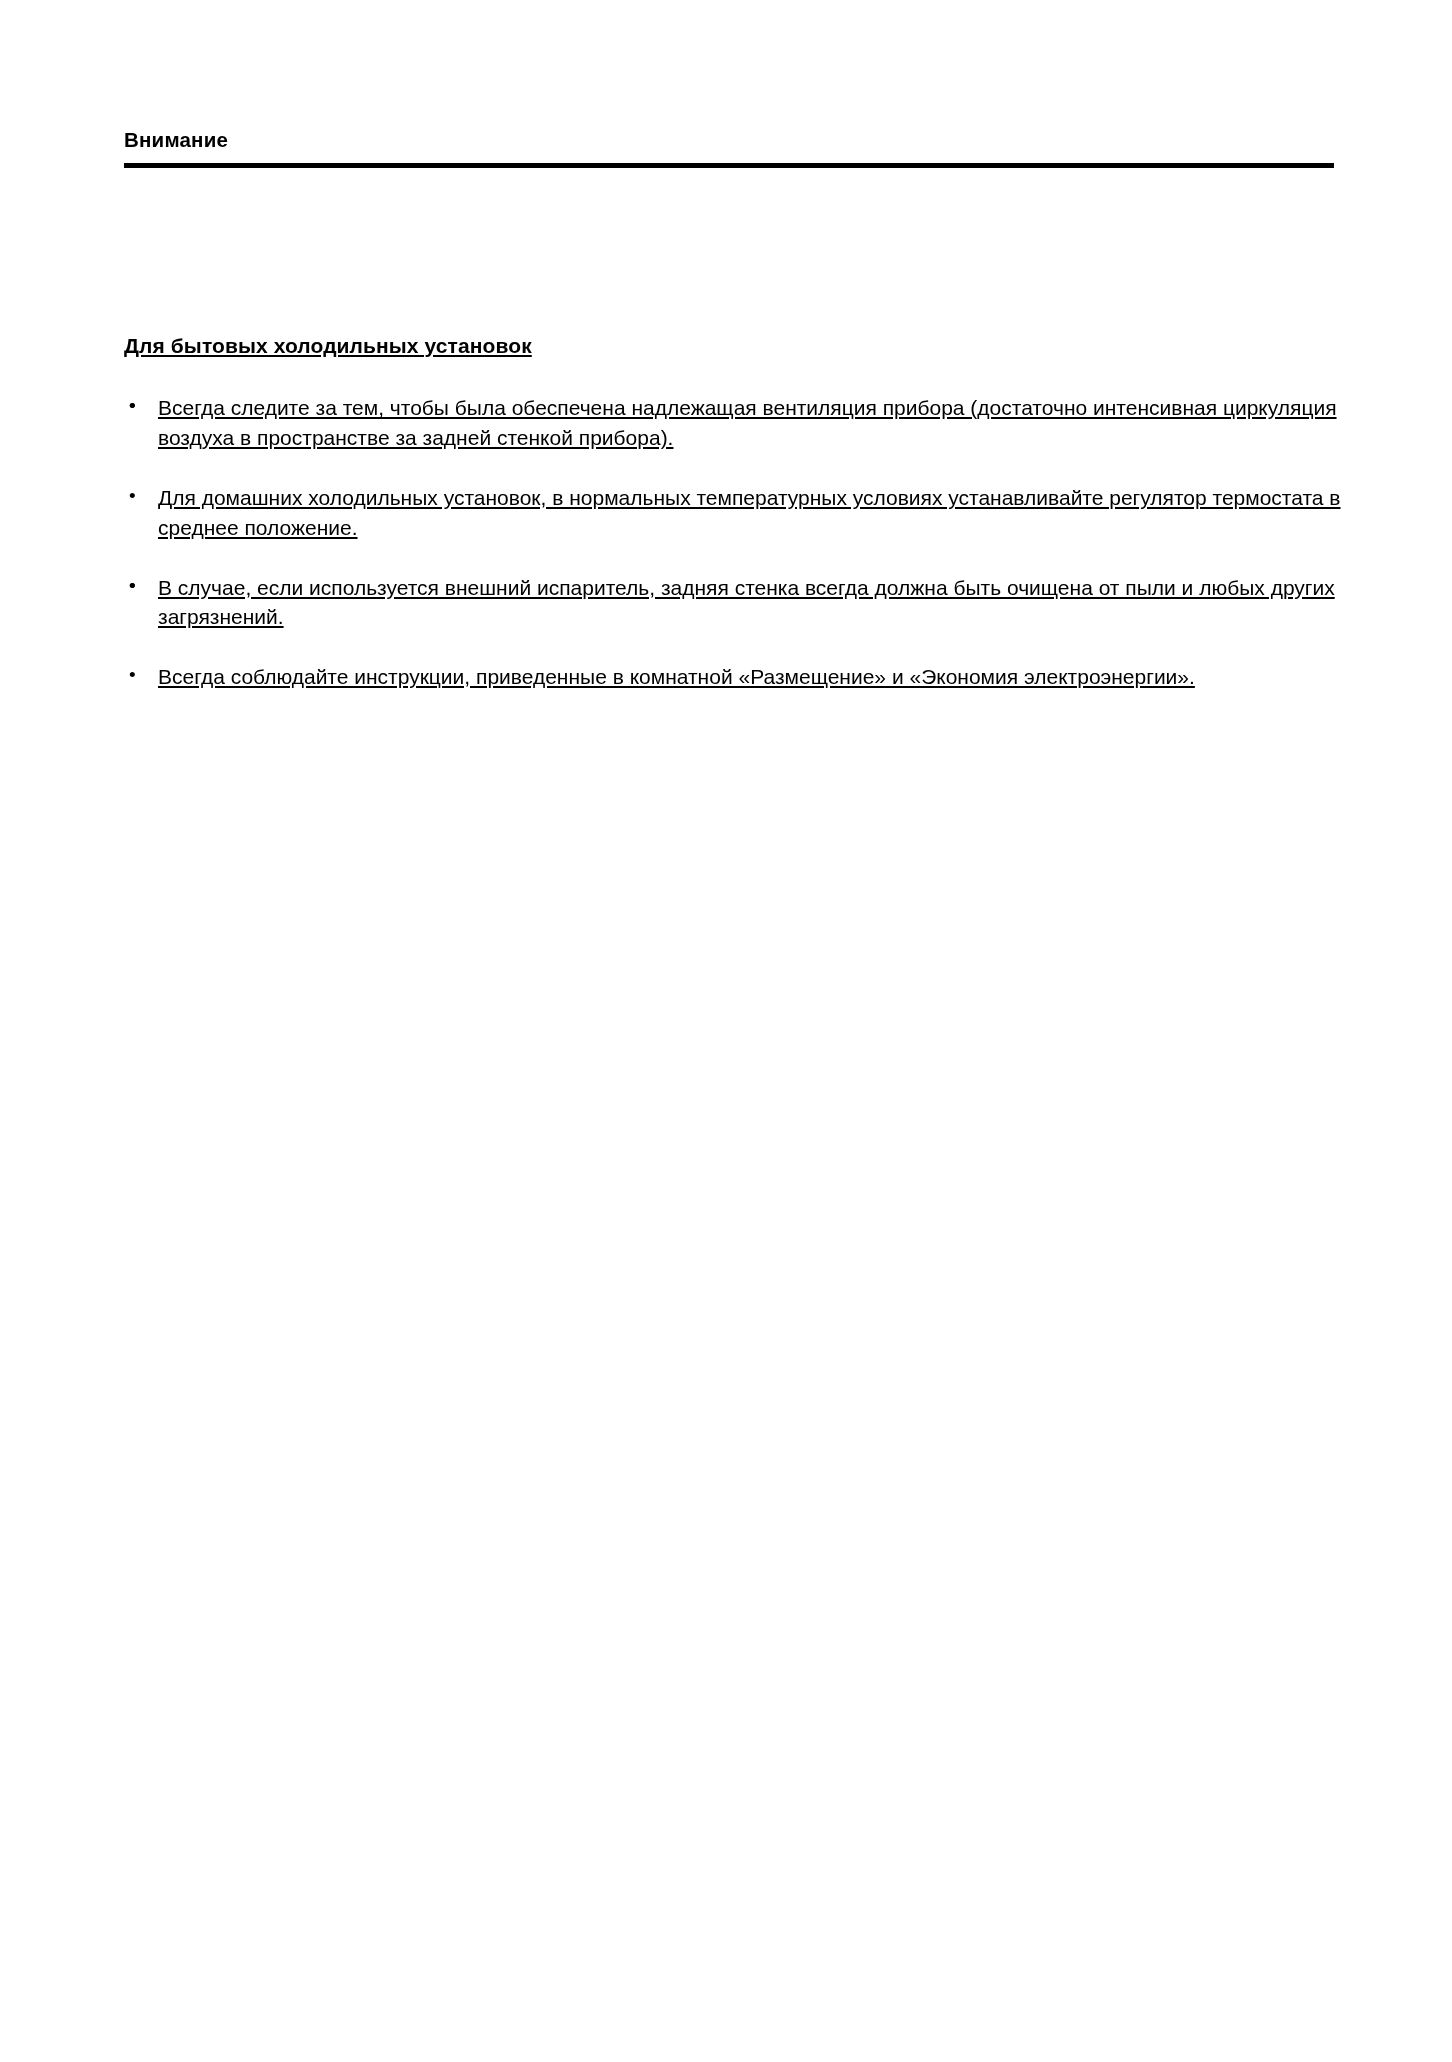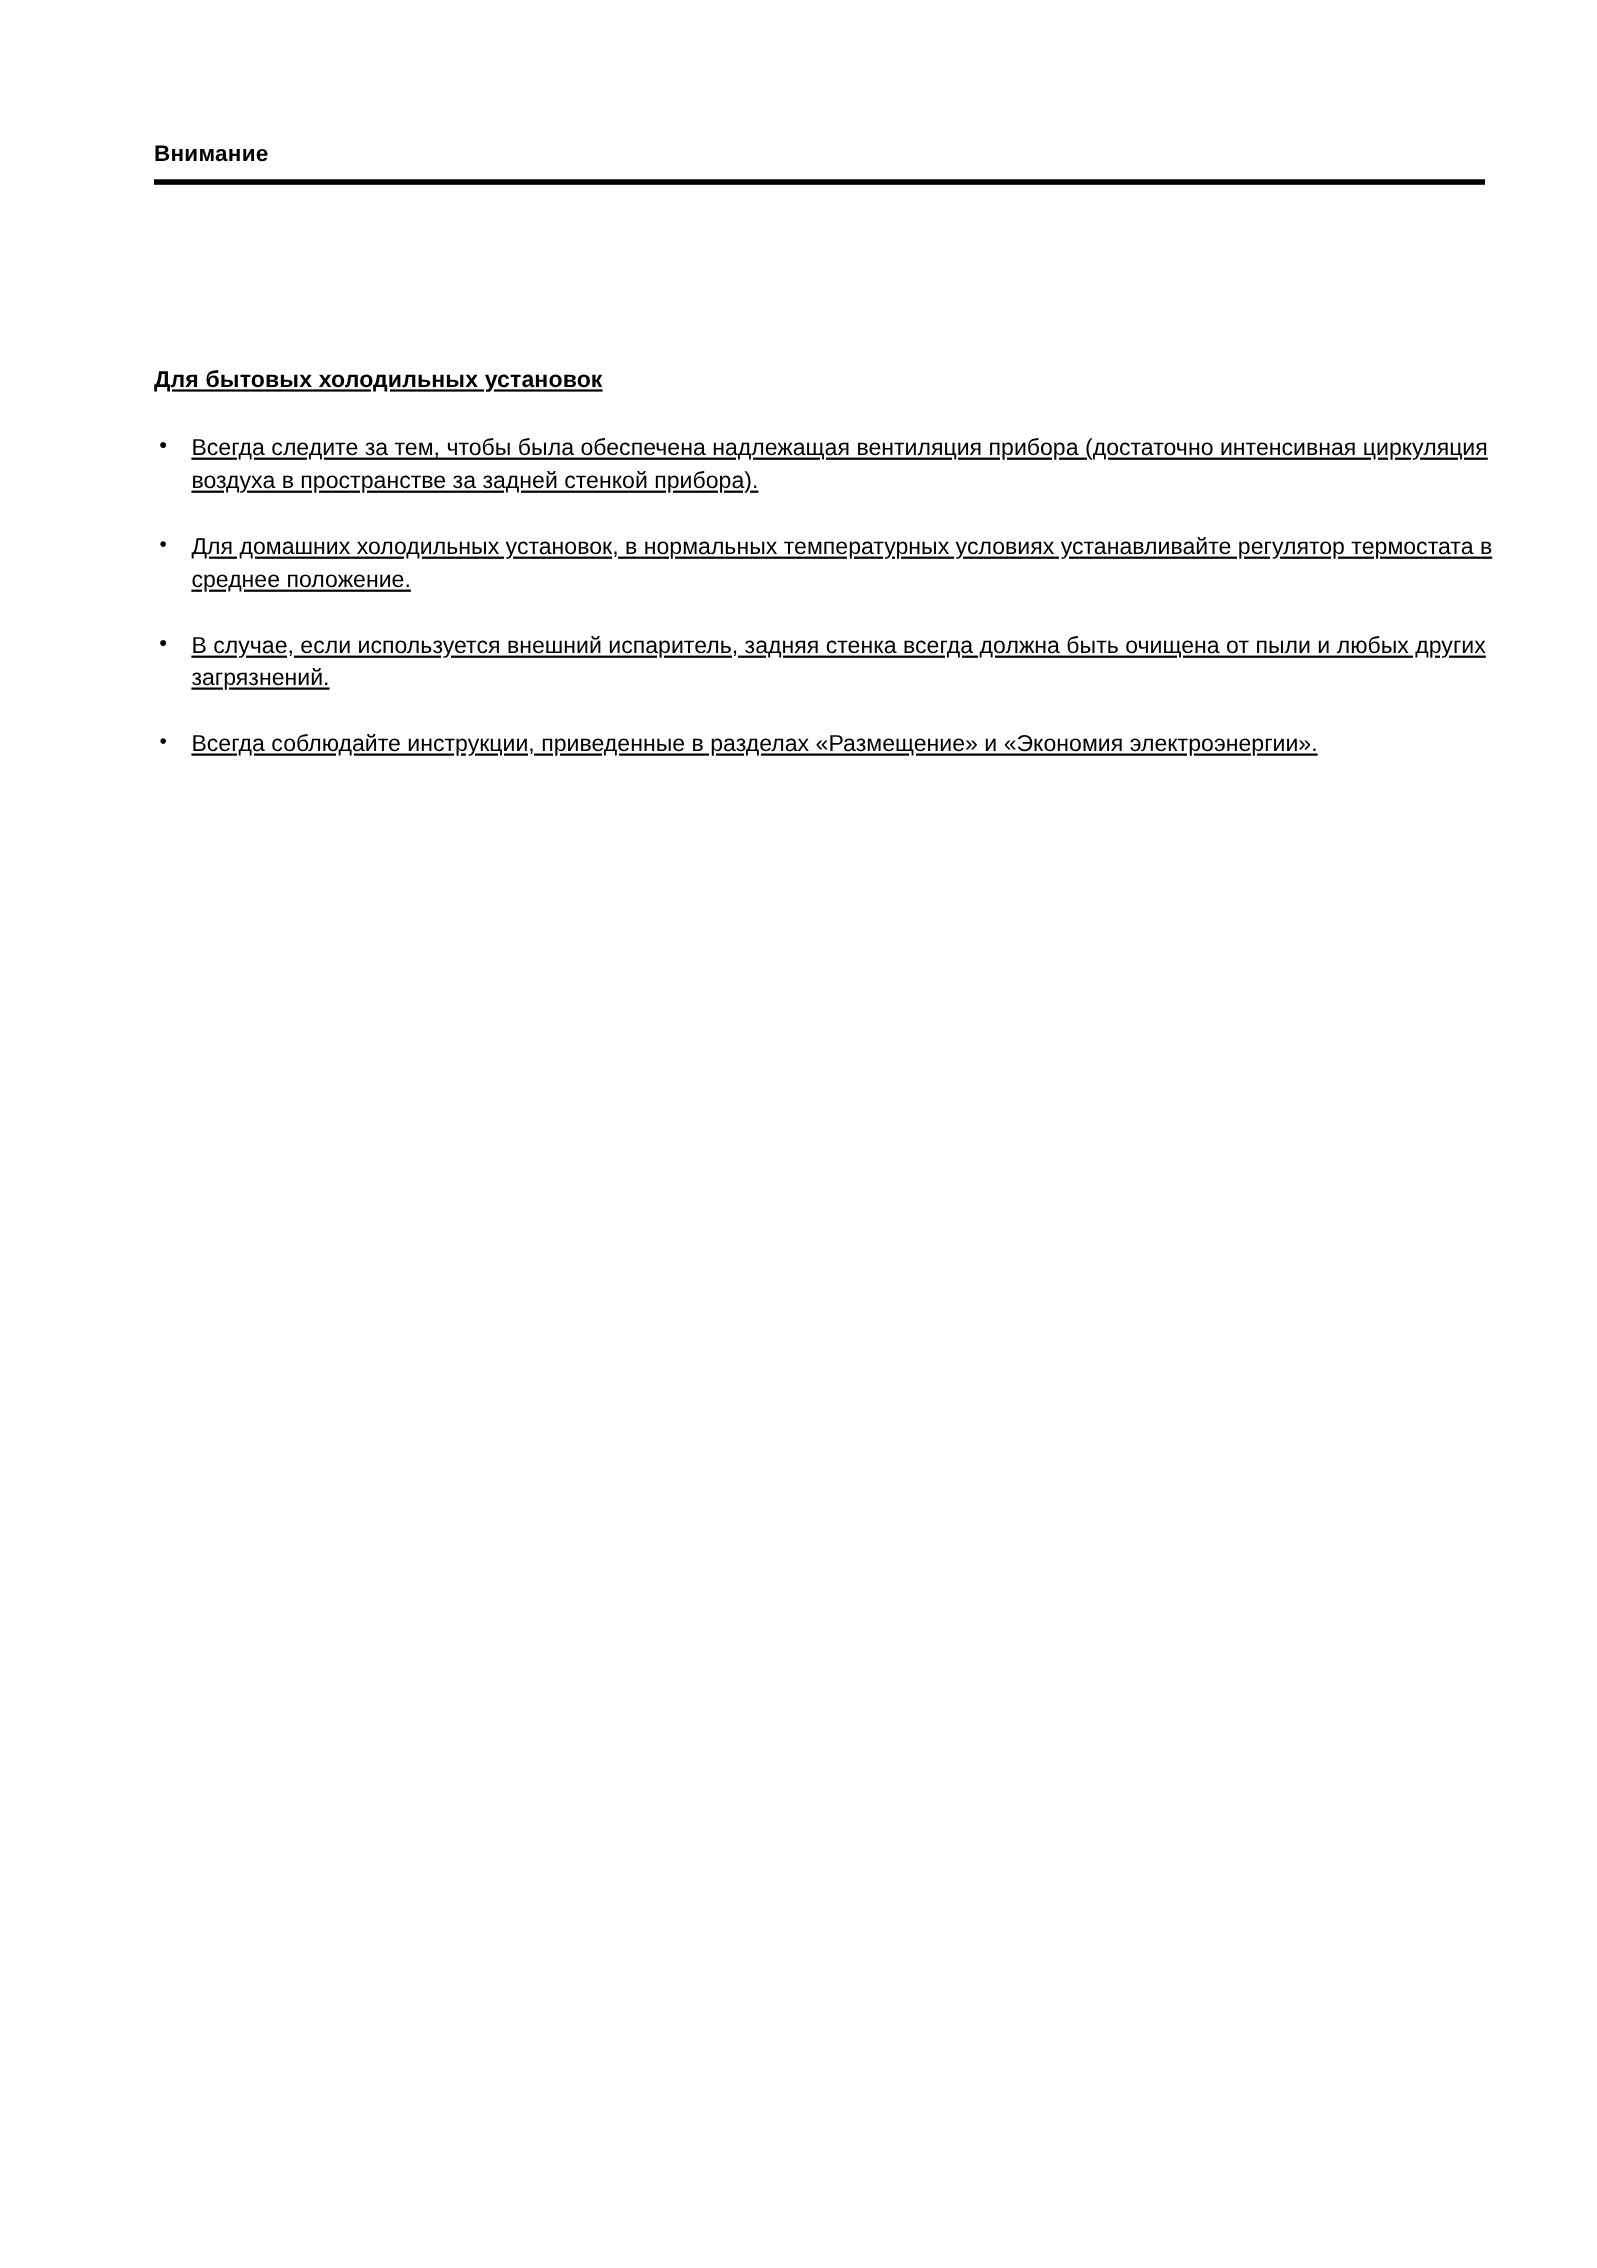--- a/index.html
+++ b/index.html
@@ -10,21 +10,21 @@
   body {
     width: 1452px;
     height: 2062px;
     font-family: "Liberation Sans", sans-serif;
     color: #000000;
     position: relative;
     overflow: hidden;
   }
   .page {
     position: absolute;
-    left: 16px;
+    left: 0;
     top: 0;
     width: 1164px;
     height: 2062px;
     background: #ffffff;
   }
   .header {
     position: absolute;
     left: 124px;
     top: 128px;
     width: 1210px;
@@ -111,18 +111,18 @@
       </li>
       <li>
         <span class="bullet-mark">•</span>
       </li>
       <li>
         <span class="bullet-mark">•</span>
         <span>В случае, если используется внешний испаритель, задняя стенка всегда должна быть очищена от пыли и любых других загрязнений.</span>
       </li>
       <li>
         <span class="bullet-mark">•</span>
-        <span>Всегда соблюдайте инструкции, приведенные в разделах «Размещение» и «Экономия электроэнергии».</span>
+        <span>Всегда соблюдайте инструкции, приведенные в комнатной «Размещение» и «Экономия электроэнергии».</span>
       </li>
     </ul>
   </div>
 
 </div>
 
 </body></html>

